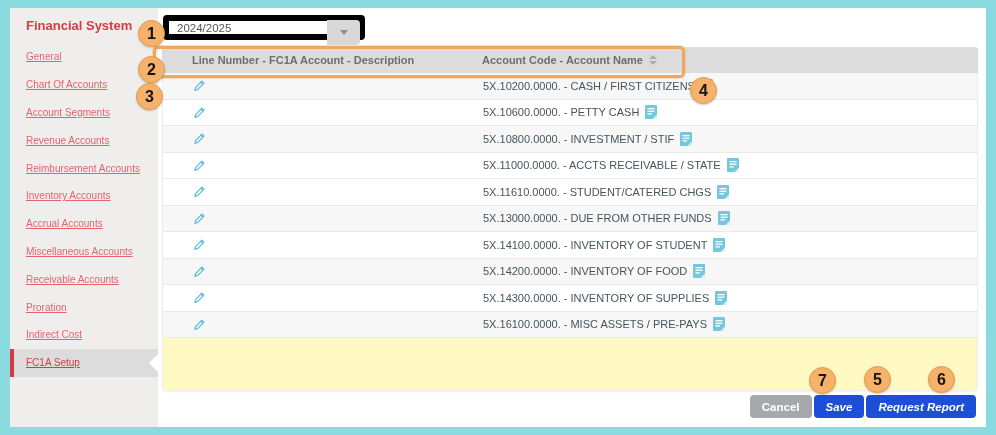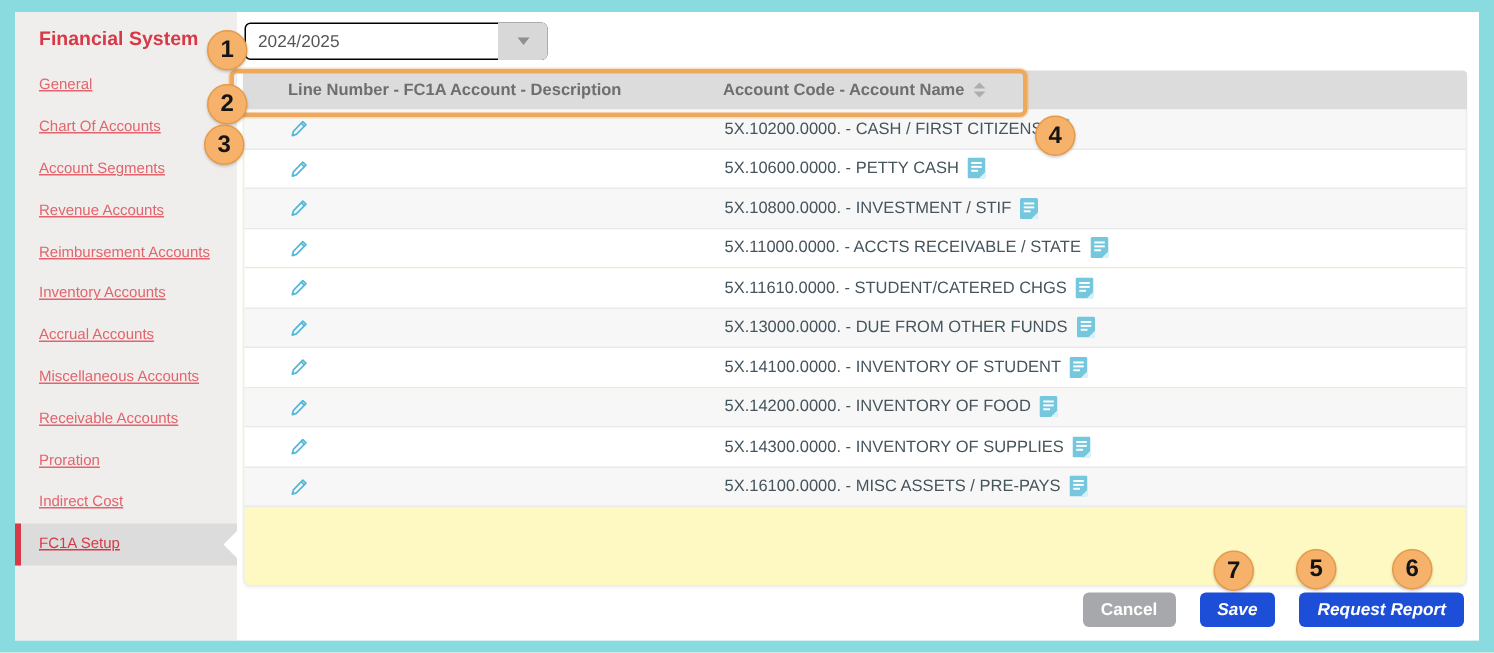--- a/index.html
+++ b/index.html
@@ -14,21 +14,21 @@
   .sidebar-title { color:#d63a47; font-weight:bold; font-size:13px; padding:2px 10px 10px 16px; }
   .side-item { position:relative; height:27.8px; display:flex; align-items:center;
                padding-left:16px; color:#e2646d; font-size:10px; cursor:pointer;text-decoration:underline; }
   .side-item.active { background:#dcdcdc; color:#d63a47; }
   .side-item.active::before { content:''; position:absolute; left:0; top:0; bottom:0; width:4px; background:#d63a47; }
   .side-item.active::after { content:''; position:absolute; right:-1px; top:50%; transform:translateY(-50%);
                border-top:10px solid transparent; border-bottom:10px solid transparent; border-right:10px solid #ffffff; }
   
   .main { position:relative; flex:1 1 auto; background:#ffffff; }
   .year-select { position:absolute; left:5px; top:7px; width:202px; height:25px;
-    background:#fff; border:1px solid #000000; border-radius:4px; font-size:11.5px; color:#555;
+    background:#fff; border:6px solid #000000; border-radius:4px; font-size:11.5px; color:#555;
     display:flex; align-items:center; padding-left:8px; }
   .year-caret-btn { position:absolute; right:-1px; top:-1px; width:33px; height:25px; background:#d8d8d8;
     border-radius:0 4px 4px 0; display:flex; align-items:center; justify-content:center; cursor:pointer; }
   .caret-down { width:0; height:0; border-left:4px solid transparent; border-right:4px solid transparent; border-top:5px solid #8f8f8f; }
   
   .table-card { position:absolute; left:4px; top:40px; width:816px; height:343px;
     background:#fef9c3; border:1px solid #ededed; border-top:none; border-radius:0 0 5px 5px;
     box-shadow:0 1px 2px rgba(0,0,0,.06); }
   .thead { display:flex; height:26px; background:#dcdcdc; border-radius:3px 3px 0 0;
     align-items:center; font-size:11px; font-weight:bold; color:#6e6e6e; margin:-1px -1px 0 -1px; }
@@ -37,21 +37,21 @@
   .sort { display:inline-flex; flex-direction:column; gap:2px; cursor:pointer; }
   .sort i { display:block; width:0; height:0; border-left:4px solid transparent; border-right:4px solid transparent; }
   .sort .up { border-bottom:4px solid #adadad; }
   .sort .dn { border-top:4px solid #adadad; }
   .trow { display:flex; height:26.5px; align-items:center; border-bottom:1px solid #e9e9e9; font-size:11px; color:#46545c; background:#fff; }
   .trow.alt { background:#f7f7f7; }
   .cell.c1 { width:320px; padding-left:30px; display:flex; align-items:center; }
   .cell.c2 { display:flex; align-items:center; gap:6px; }
   .pencil, .note { display:inline-flex; align-items:center; cursor:pointer; }
   
-  .footer-btns { position:absolute; right:10px; bottom:9px; display:flex; gap:16px; }
+  .footer-btns { position:absolute; right:10px; bottom:9px; display:flex; gap:2px; }
   .btn { height:23px; border:none; border-radius:4px; color:#fff; font-size:11.5px; font-weight:bold;
     font-family:"Liberation Sans", sans-serif; padding:0 12px; cursor:pointer; }
   .btn-cancel { background:#a6a8ab; }
   .btn-teal { background:#1d4ed8;font-style:italic; }
   
   .overlay { position:absolute; inset:0; pointer-events:none; }
   .badge { position:absolute; width:27px; height:27px; border-radius:50%;
     background:#f6b26a; border:1px solid #e59a49; color:#141414; font-weight:bold; font-size:16px;
     display:flex; align-items:center; justify-content:center; box-shadow:0 1px 2px rgba(0,0,0,.2); }
   .ann-box { position:absolute; left:143px; top:38px; width:532px; height:32px;

